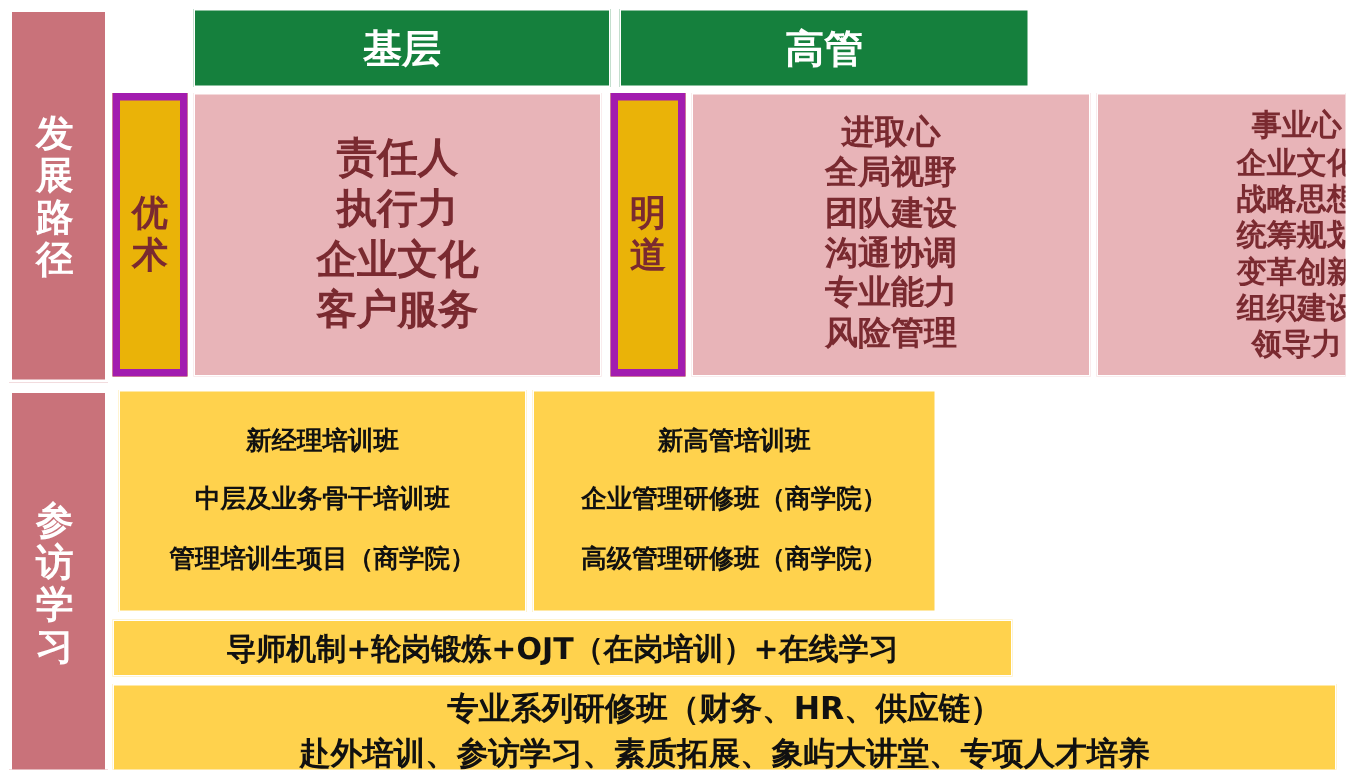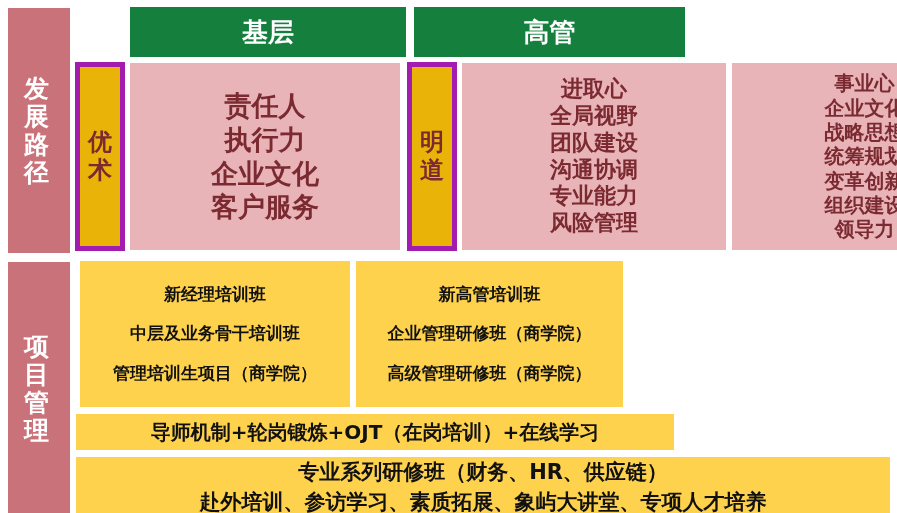--- a/index.html
+++ b/index.html
@@ -201,21 +201,21 @@
           <span class="line">组织建设</span>
           <span class="line">领导力</span>
         </div>
 
       </div>
     </div>
   </div>
 
   <div class="train-row">
     <div class="side-label train">
-      <span class="side-text">项目管理</span>
+      <span class="side-text">参访学习</span>
     </div>
 
     <div class="train-area">
 
       <div class="train-top">
         <div class="ybox c2">
           <span class="line">新经理培训班</span>
           <span class="line">中层及业务骨干培训班</span>
           <span class="line">管理培训生项目（商学院）</span>
         </div>

